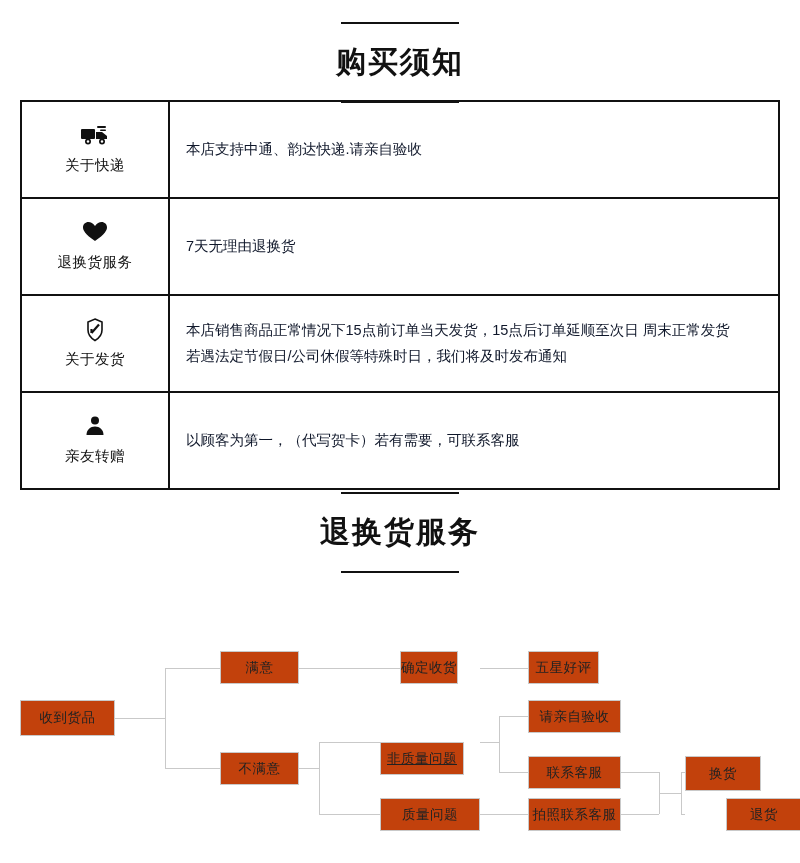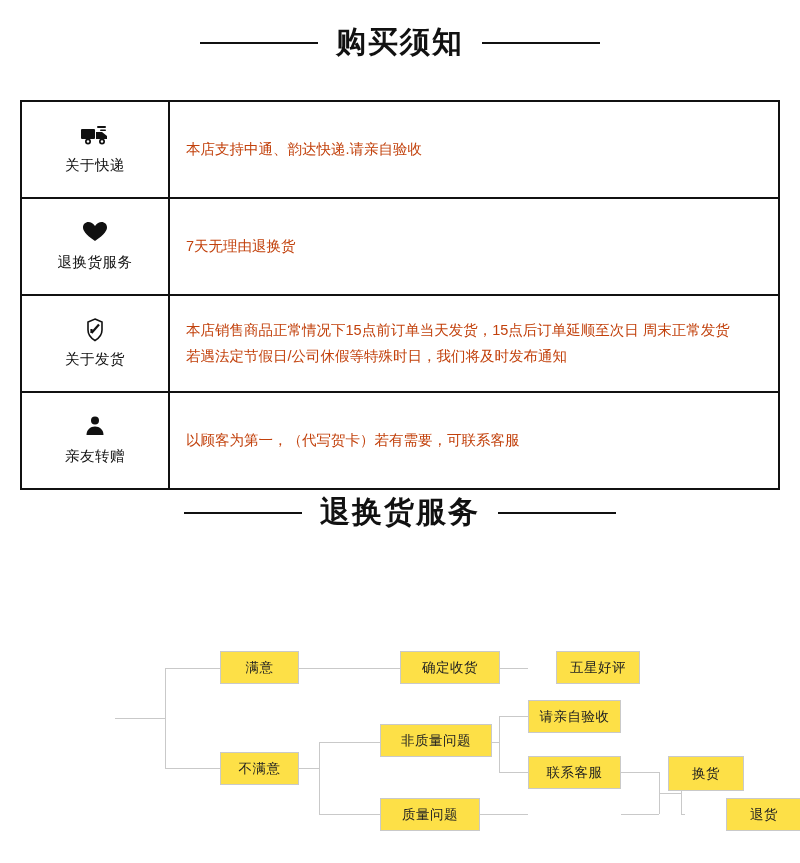--- a/index.html
+++ b/index.html
@@ -14,20 +14,21 @@
     position: relative;
     overflow: hidden;
   }
 
   
   .section-title {
     display: flex;
     align-items: center;
     justify-content: center;
     gap: 18px;
+    flex-direction: column;
   }
   .section-title .rule {
     height: 2px;
     background: #111;
     flex: 0 0 auto;
   }
   .section-title .rule.left { width: 118px; }
   .section-title .rule.right { width: 118px; }
   .section-title .txt {
     font-size: 30px;
@@ -55,21 +56,21 @@
   }
   .notice-table td.label {
     width: 148px;
     text-align: center;
     padding: 22px 4px;
   }
   .notice-table td.content {
     padding: 12px 16px;
     font-size: 14.5px;
     line-height: 1.75;
-    color: #c2410c;
+    color: #0f172a;
   }
   .lbl-icon {
     display: block;
     height: 30px;
     line-height: 30px;
     font-size: 22px;
     color: #111;
     margin-bottom: 2px;
   }
   .lbl-text {
@@ -91,21 +92,21 @@
   .flow {
     position: absolute;
     left: 0;
     top: 600px;
     width: 800px;
     height: 263px;
   }
   .node {
     position: absolute;
     border: 1px solid #c9c9c9;
-    background: #fde047;
+    background: #c2410c;
     font-size: 13.5px;
     color: #222;
     display: flex;
     align-items: center;
     justify-content: center;
     text-align: center;
     letter-spacing: 0.5px;
   }
   .line {
     position: absolute;
@@ -224,34 +225,36 @@
   <div class="line h" style="left:480px; top:214px; width:48px;"></div>
 
   <div class="line h" style="left:621px; top:172px; width:38px;"></div>
   <div class="line h" style="left:621px; top:214px; width:38px;"></div>
   <div class="line v" style="left:659px; top:172px; height:42px;"></div>
   <div class="line h" style="left:659px; top:193px; width:22px;"></div>
   <div class="line v" style="left:681px; top:172px; height:42px;"></div>
   <div class="line h" style="left:681px; top:172px; width:4px;"></div>
   <div class="line h" style="left:681px; top:214px; width:4px;"></div>
 
+  <div class="node" style="left:20px; top:100px; width:95px; height:36px;">收到货品</div>
 
   <div class="node" style="left:220px; top:51px; width:79px; height:33px;">满意</div>
 
-  <div class="node" style="left:400px; top:51px; width:100px; height:33px;">确定收货</div>
-
-  <div class="node" style="left:528px; top:51px; width:84px; height:33px;margin-left:28px;">五星好评</div>
+  <div class="node" style="left:400px; top:51px; width:58px; height:33px;">确定收货</div>
+
+  <div class="node" style="left:528px; top:51px; width:71px; height:33px;">五星好评</div>
 
   <div class="node" style="left:220px; top:152px; width:79px; height:33px;">不满意</div>
 
-  <div class="node" style="left:380px; top:124px; width:112px; height:33px;">非质量问题</div>
+  <div class="node" style="left:380px; top:142px; width:84px; height:33px;text-decoration:underline;">非质量问题</div>
 
   <div class="node" style="left:380px; top:198px; width:100px; height:33px;">质量问题</div>
 
   <div class="node" style="left:528px; top:100px; width:93px; height:33px;">请亲自验收</div>
 
   <div class="node" style="left:528px; top:156px; width:93px; height:33px;">联系客服</div>
 
-
-  <div class="node" style="left:668px; top:156px; width:76px; height:35px;">换货</div>
+  <div class="node" style="left:528px; top:198px; width:93px; height:33px;">拍照联系客服</div>
+
+  <div class="node" style="left:685px; top:156px; width:76px; height:35px;">换货</div>
 
   <div class="node" style="left:726px; top:198px; width:76px; height:33px;">退货</div>
 </div>
 
 </body></html>

